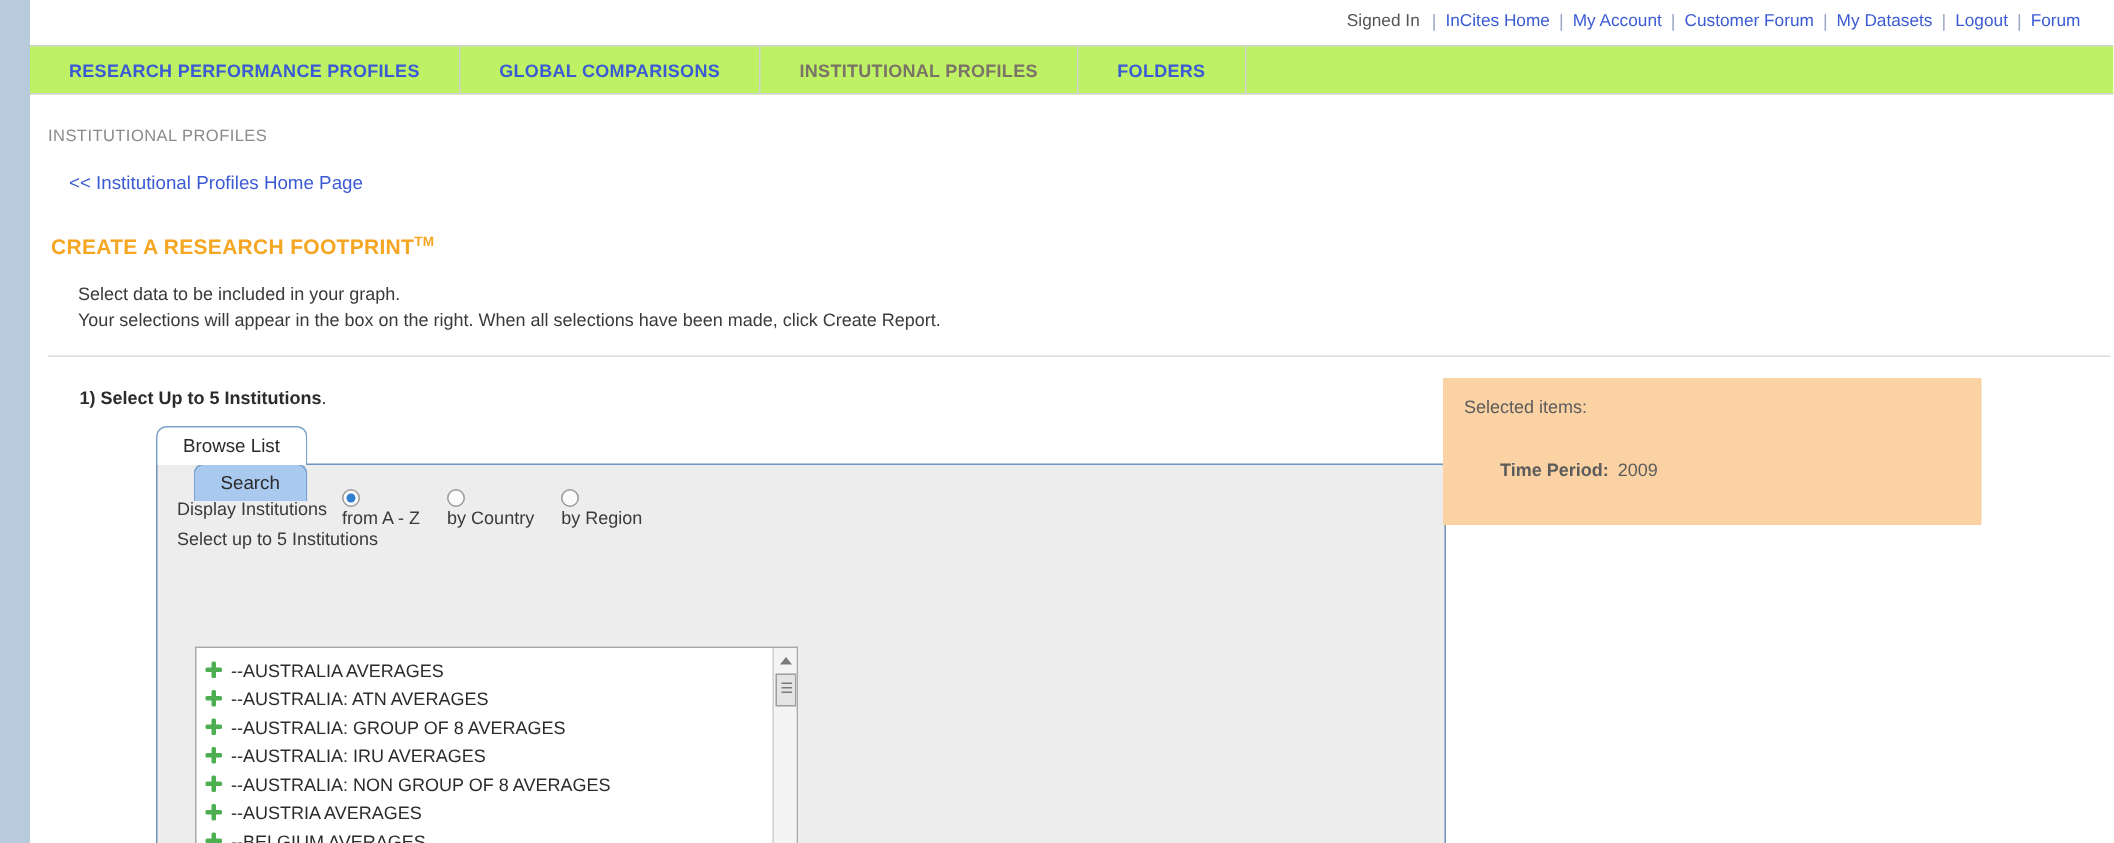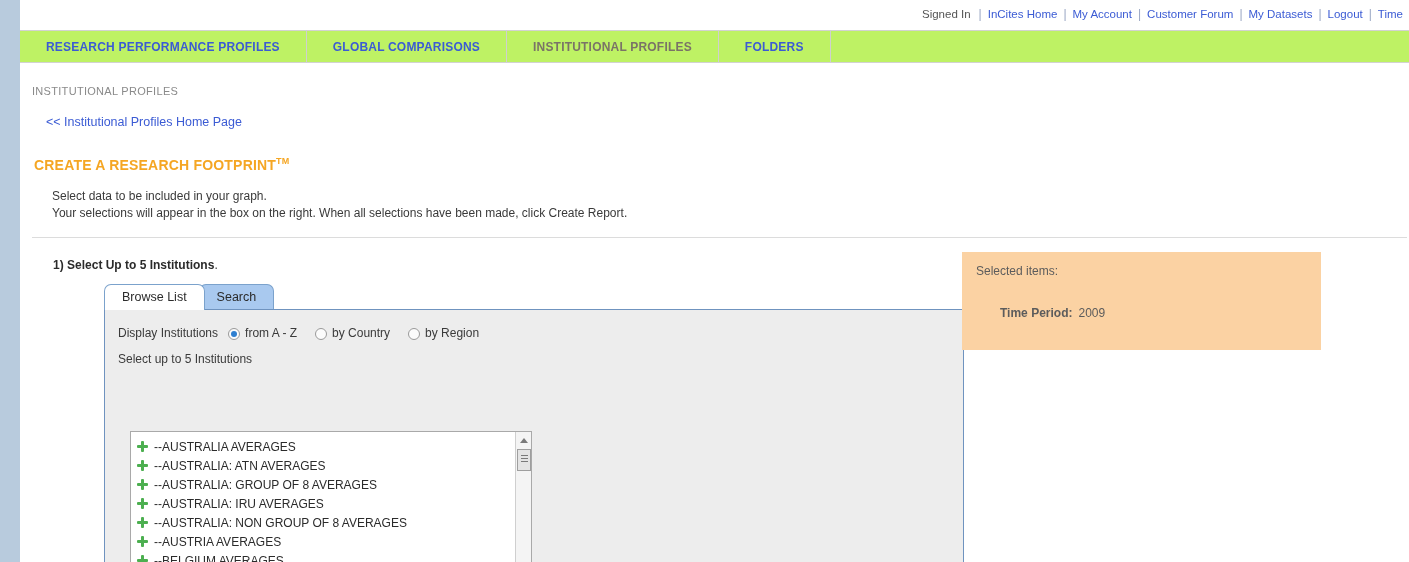--- a/index.html
+++ b/index.html
@@ -31,21 +31,21 @@
   .utility-bar {
     position: absolute;
     left: 20px;
     top: 0;
     right: 0;
     height: 28px;
     background: #ffffff;
     display: flex;
     align-items: center;
     justify-content: flex-end;
-    padding-right: 6px;
+    padding-right: 22px;
     box-sizing: border-box;
   }
   .utility-bar .signed-in {
     color: #555555;
     font-size: 11.5px;
     margin-right: 2px;
   }
   .utility-bar .sep {
     color: #9aa7c4;
     margin: 0 6px;
@@ -161,20 +161,21 @@
   .step-label b { color: #2b2b2b; }
 
   
   .tab-strip {
     position: absolute;
     left: 84px;
     top: 220px;
     display: flex;
     align-items: flex-end;
     z-index: 3;
+    flex-direction: column;
   }
   .sub-tab {
     font-size: 12.5px;
     padding: 4px 17px 4px 17px;
     border: 1px solid #7ba2cc;
     border-bottom: none;
     border-radius: 7px 7px 0 0;
     cursor: pointer;
     color: #2b2b2b;
     line-height: 16px;
@@ -208,23 +209,24 @@
     left: 13px;
     top: 16px;
     display: flex;
     align-items: center;
     font-size: 12px;
     color: #3a3a3a;
   }
   .display-row .label { margin-right: 10px; }
   .radio-opt {
     display: flex;
-    align-items: flex-end;
+    align-items: flex-start;
     margin-right: 18px;
     cursor: pointer;
+    flex-direction: column;
   }
   .radio {
     width: 12px;
     height: 12px;
     border-radius: 50%;
     border: 1px solid #9a9a9a;
     background: #fbfbfb;
     margin-right: 5px;
     box-sizing: border-box;
     position: relative;
@@ -385,21 +387,21 @@
   <a href="#">InCites Home</a>
   <span class="sep">|</span>
   <a href="#">My Account</a>
   <span class="sep">|</span>
   <a href="#">Customer Forum</a>
   <span class="sep">|</span>
   <a href="#">My Datasets</a>
   <span class="sep">|</span>
   <a href="#">Logout</a>
   <span class="sep">|</span>
-  <a href="#">Time</a>
+  <a href="#">Forum</a>
 </div>
 
 <div class="main-nav">
   <div class="nav-tab">RESEARCH PERFORMANCE PROFILES</div>
   <div class="nav-tab">GLOBAL COMPARISONS</div>
   <div class="nav-tab active">INSTITUTIONAL PROFILES</div>
   <div class="nav-tab">FOLDERS</div>
 </div>
 
 <div class="content">

